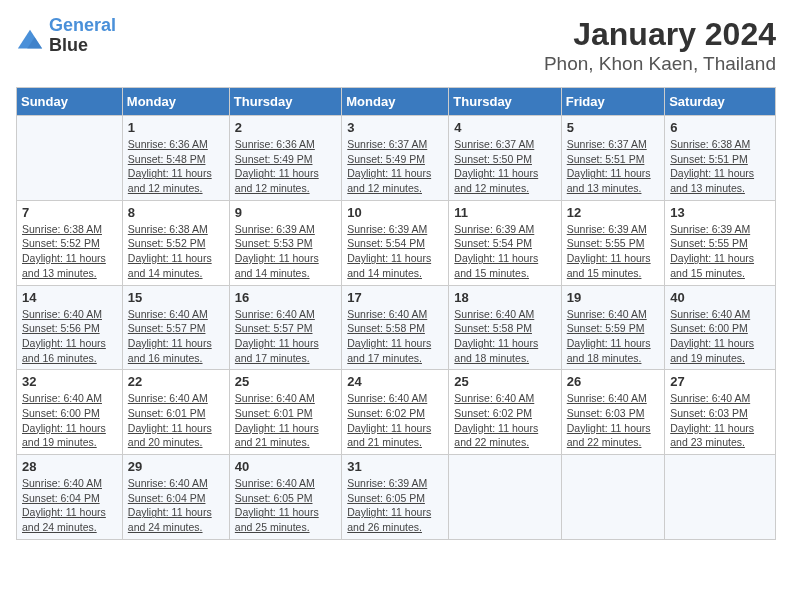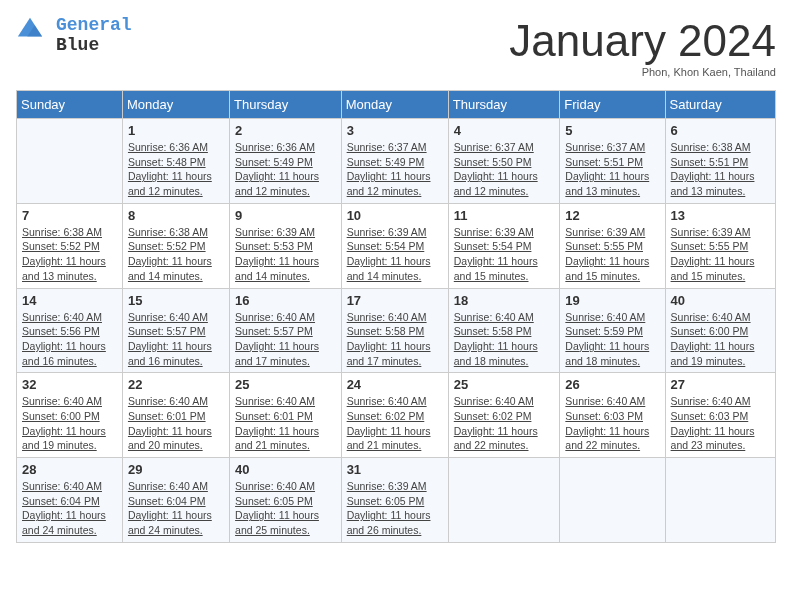--- a/index.html
+++ b/index.html
@@ -11,61 +11,60 @@
       padding: 16px;
     }
     .header {
       display: flex;
       justify-content: space-between;
       align-items: flex-start;
       margin-bottom: 12px;
     }
     .logo {
       display: flex;
-      align-items: flex-start;
-      gap: 12px;
-      font-family: Liberation Mono, monospace;
+      align-items: flex-end;
+      gap: 5px;
     }
     .logo-text {
       font-size: 18px;
       font-weight: bold;
       color: #333;
       line-height: 1.1;
     }
     .logo-text span {
       color: #4a90d9;
     }
     .logo-icon {
       width: 28px;
       height: 28px;
     }
     .title-block {
       text-align: right;
     }
     .month-title {
-      font-size: 44px;
-      font-weight: normal;
+      font-size: 32px;
+      font-weight: bold;
       color: #333;
     }
     .subtitle {
-      font-size: 11px;
+      font-size: 19px;
       color: #555;
     }
     table {
       width: 100%;
       border-collapse: collapse;
       font-size: 11px;
     }
     thead tr th {
       background-color: #3a7abf;
       color: #fff;
       padding: 6px 4px;
       text-align: left;
       font-size: 13px;
-      font-weight: normal;
+      font-weight: bold;
       border: 1px solid #ccc;
     }
     tbody tr td {
       border: 1px solid #ccc;
       vertical-align: top;
       padding: 4px 5px;
       min-height: 70px;
       height: 80px;
     }
     tbody tr:nth-child(odd) td {

